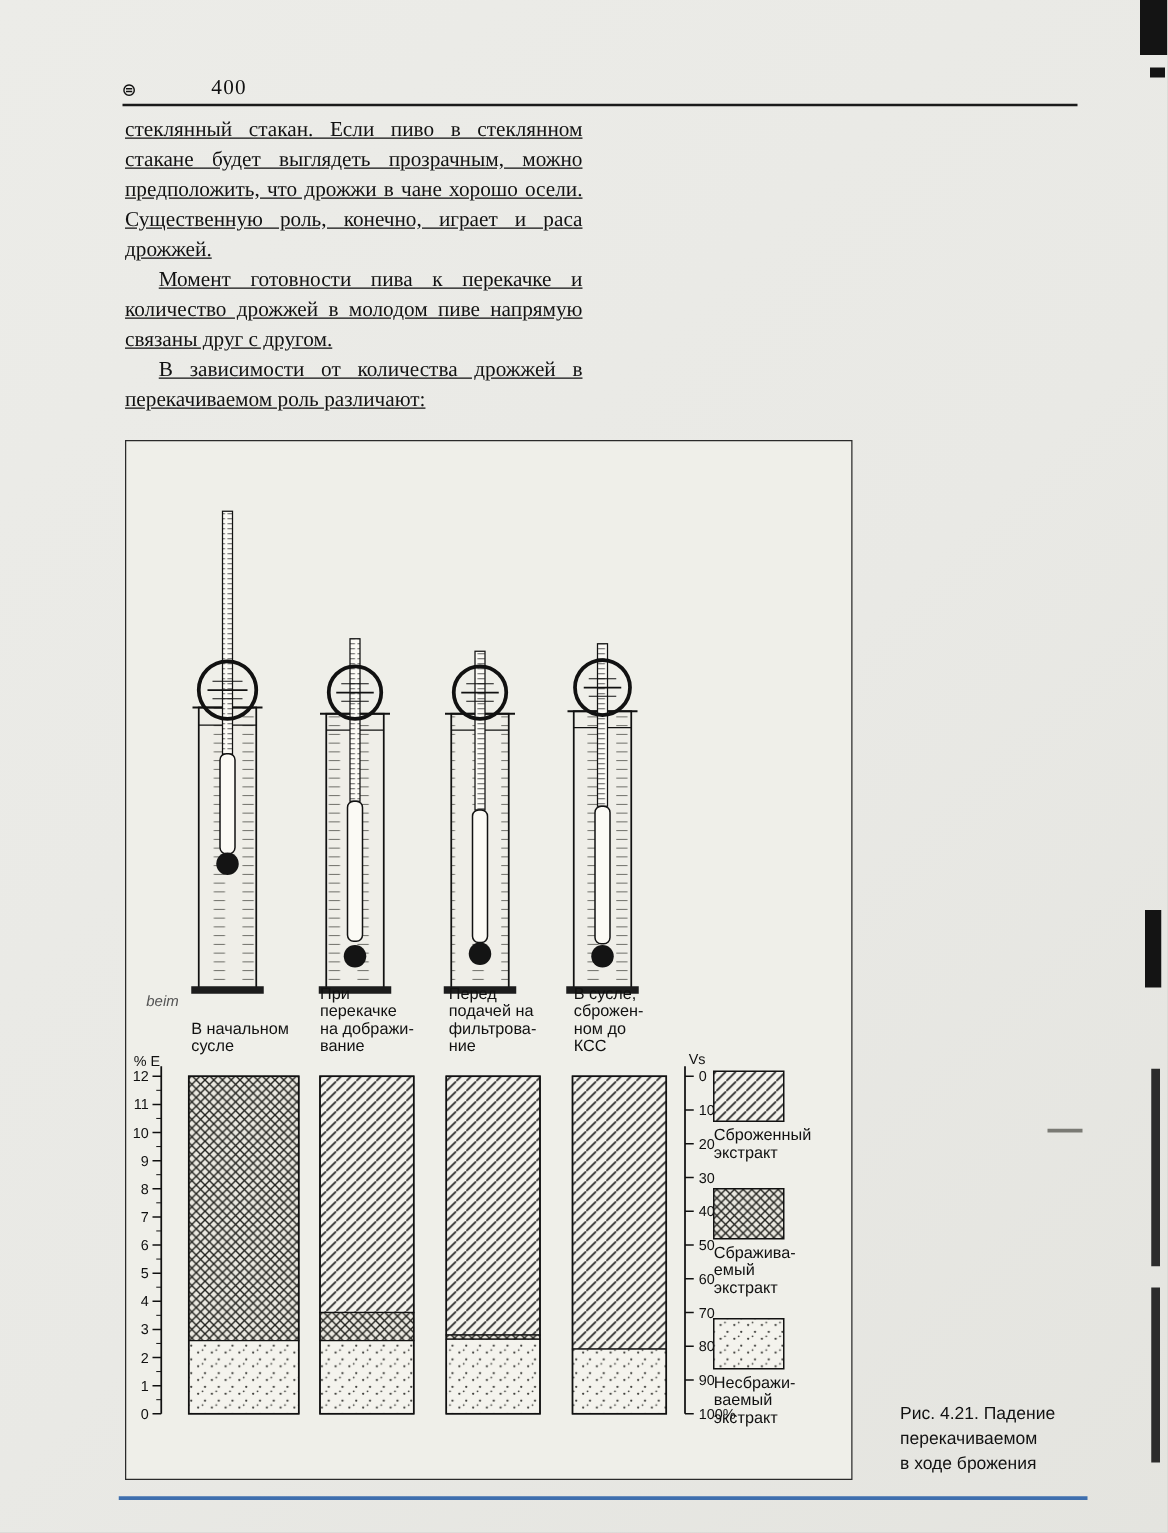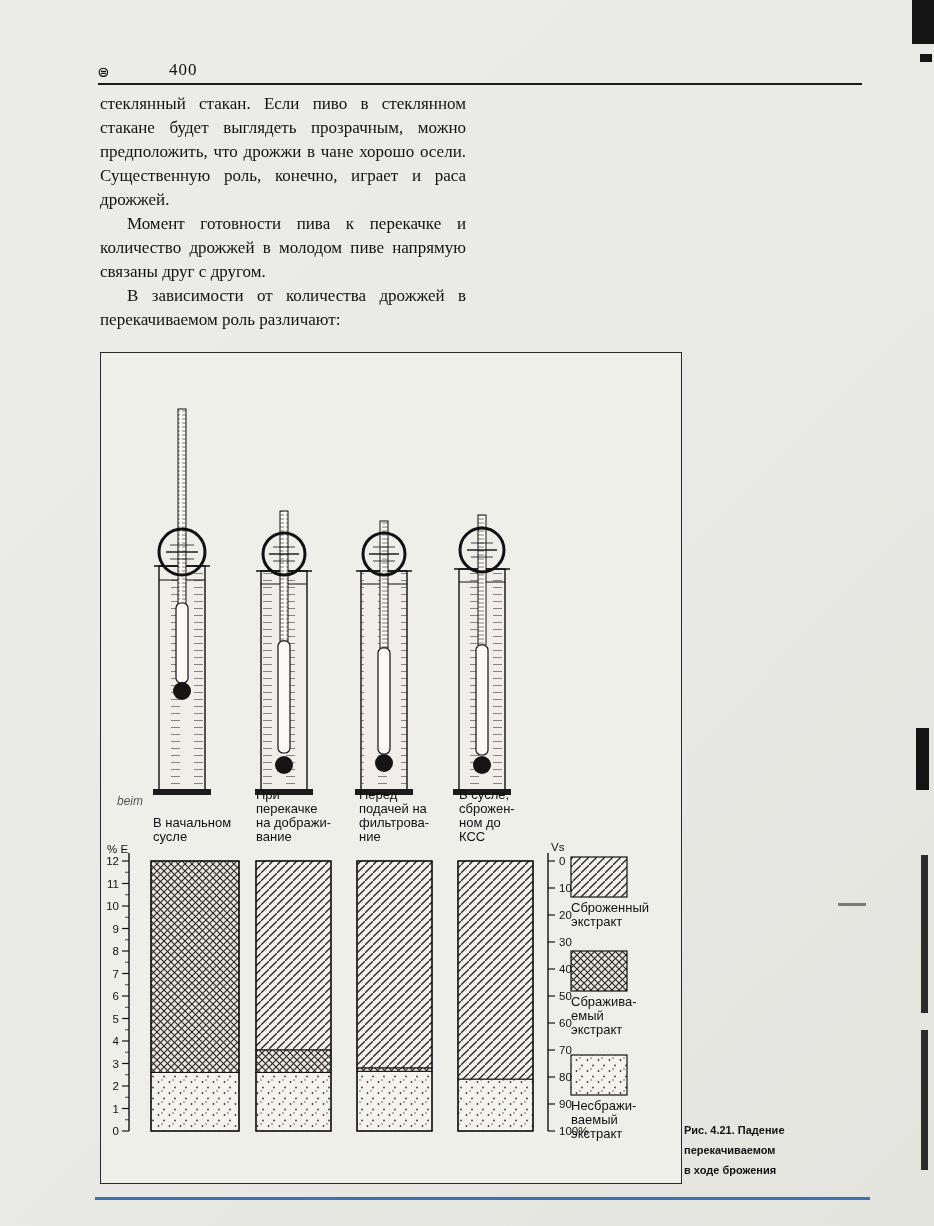--- a/index.html
+++ b/index.html
@@ -6,36 +6,36 @@
   .page{
     position:relative;width:934px;height:1226px;overflow:hidden;
     background:linear-gradient(135deg,#ecece8 0%,#e9e9e5 55%,#e4e4df 100%);
     font-family:"Liberation Serif","DejaVu Serif",serif;color:#111;
   }
   
   .pgicon{position:absolute;left:97px;top:63px;font-size:15px;color:#111;}
   .pgnum{position:absolute;left:121px;top:60px;font-size:17px;font-weight:normal;letter-spacing:1px;margin-left:48px;}
   .hrule{position:absolute;left:98px;top:83px;width:764px;height:2px;background:#1a1a1a;}
   
-  .cols{position:absolute;left:100px;top:92px;width:763px;display:flex;gap:31px;}
+  .cols{position:absolute;left:100px;top:92px;width:763px;display:flex;gap:31px;text-decoration:underline;}
   .col{width:366px;font-size:17px;line-height:24px;text-align:justify;}
   .col p{margin:0;text-indent:27px;}
   .col p.noindent{text-indent:0;}
   .emblock{display:flex;margin-bottom:2px;}
   .embar{width:11px;background:#0d0d0d;margin-right:13px;flex:0 0 auto;}
   .emtext{flex:1;}
   .emtext p{font-weight:bold;font-style:italic;text-indent:0;margin:0 0 3px 0;line-height:23px;}
   
   .figure{position:absolute;left:100px;top:352px;width:580px;height:830px;border:1.6px solid #2a2a2a;background:#efefe9;}
   .figure svg{display:block;width:100%;height:100%;}
   .ftick{font:11.5px "Liberation Sans","DejaVu Sans",sans-serif;fill:#111;}
   .flabel{font:13px "Liberation Sans","DejaVu Sans",sans-serif;fill:#111;}
   .fstray{font:italic 12px "Liberation Sans","DejaVu Sans",sans-serif;fill:#555;}
   
-  .caption{position:absolute;left:684px;top:1120px;width:170px;font-family:"Liberation Sans","DejaVu Sans",sans-serif;font-size:11px;font-weight:bold;line-height:20px;color:#111;}
+  .caption{position:absolute;left:720px;top:1120px;width:170px;font-family:"Liberation Sans","DejaVu Sans",sans-serif;font-size:14px;font-weight:normal;line-height:20px;color:#111;}
   
   .art{position:absolute;background:#141414;}
   .art-tr{left:912px;top:0;width:22px;height:44px;}
   .art-t2{left:920px;top:54px;width:12px;height:8px;}
   .art-r1{left:916px;top:728px;width:13px;height:62px;}
   .art-r2{left:921px;top:855px;width:7px;height:158px;background:#2c2c2c;}
   .art-r3{left:921px;top:1030px;width:7px;height:140px;background:#2c2c2c;}
   .art-dots{left:838px;top:903px;width:28px;height:3px;background:#7a7a74;}
   .blueline{position:absolute;left:95px;top:1197px;width:775px;height:3px;background:#3f6fae;}
 </style>

